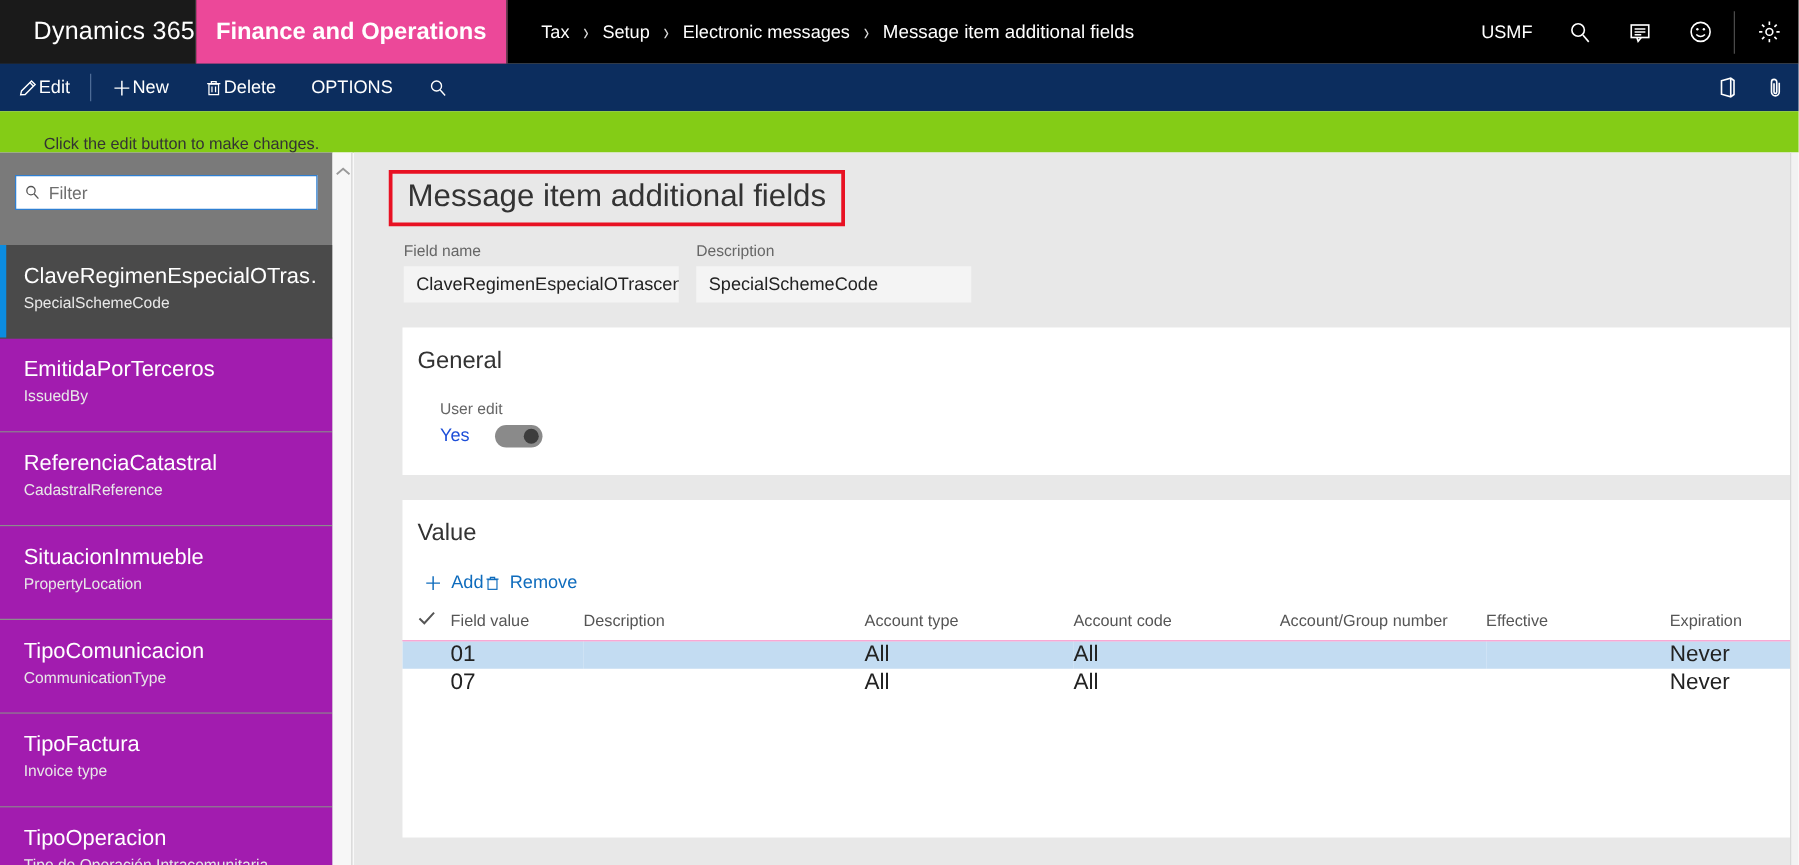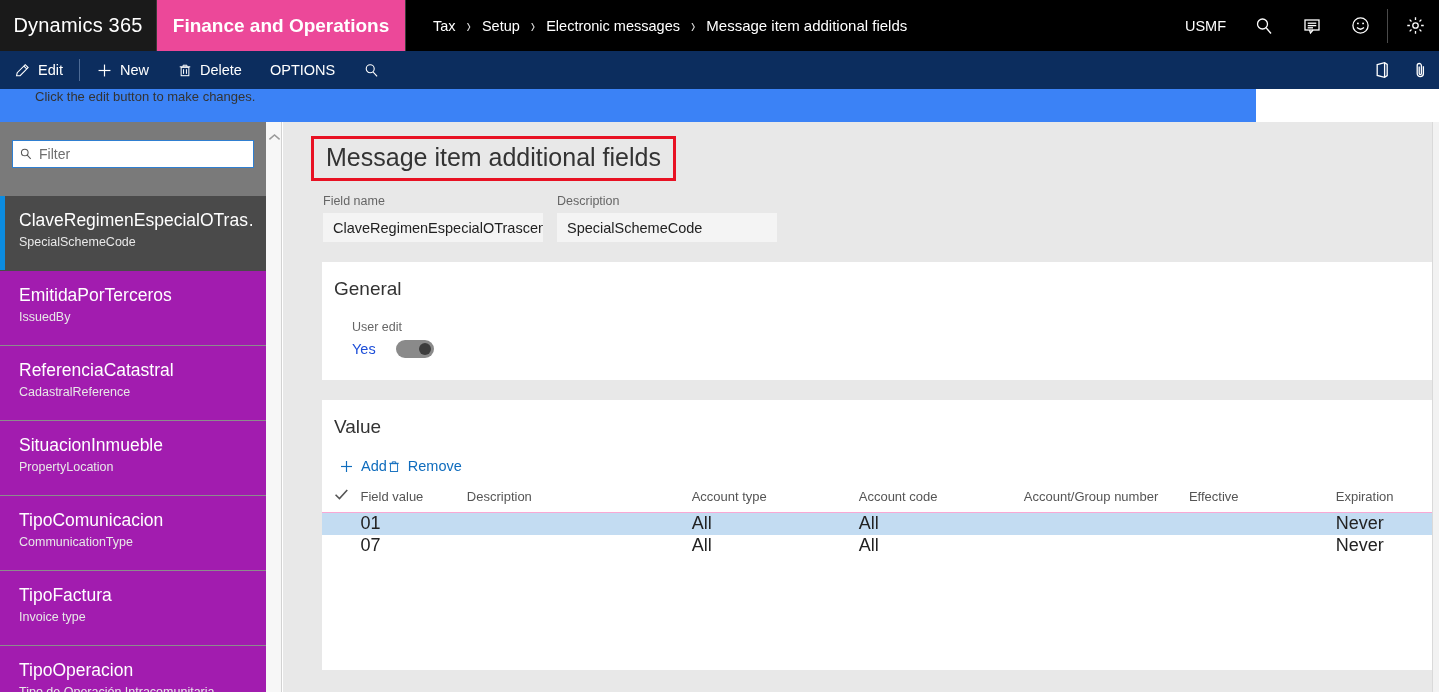--- a/index.html
+++ b/index.html
@@ -11,21 +11,21 @@
   }
   body { position: relative; }
 
   
   .topnav {
     position: absolute; left: 0; top: 0; width: 1439px; height: 51px;
     background: #000000; display: flex; align-items: stretch;
   }
   .brand-block {
     width: 157px; background: #1a1a1a;
-    display: flex; align-items: center; justify-content: center;
+    display: flex; align-items: center; justify-content: flex-end;
     border-right: 1px solid #3a3a3a;
   }
   .brand-block span { color: #ffffff; font-size: 20px; font-weight: 400; letter-spacing: .2px; }
   .module-block {
     width: 249px; background: #ec4899;
     display: flex; align-items: center; justify-content: center;
     border-right: 1px solid #3a3a3a;
   }
   .module-block span { color: #ffffff; font-size: 19px; font-weight: 600; }
   .breadcrumb {
@@ -45,35 +45,35 @@
   }
   .nav-ico svg { display: block; }
   .nav-divider { width: 1px; height: 34px; background: #4a4a4a; margin: 0 3px; align-self: center; }
 
   
   .actionpane {
     position: absolute; left: 0; top: 51px; width: 1439px; height: 38px;
     background: #0c2d5e; display: flex; align-items: center;
   }
   .apbtn {
-    display: flex; align-items: center; gap: 7px; height: 38px;
+    display: flex; align-items: center; height: 38px;
     padding: 0 14px; color: #ffffff; font-size: 14.5px; white-space: nowrap;
   }
   .apbtn svg { display: block; }
   .ap-sep { width: 1px; height: 22px; background: #4d6b96; margin: 0 2px; }
   .ap-spacer { flex: 1; }
   .ap-right-ico {
     width: 38px; height: 38px; display: flex; align-items: center; justify-content: center;
     color: #ffffff;
   }
 
   
   .messagebar {
-    position: absolute; left: 0; top: 89px; width: 1256px; height: 33px;
-    background: #3b82f6; display: flex; align-items: flex-start;
+    position: absolute; left: 0; top: 89px; width: 1439px; height: 33px;
+    background: #84cc16; display: flex; align-items: flex-end;
   }
   .messagebar span { font-size: 13px; color: #333333; padding-left: 35px; }
 
   
   .leftpanel {
     position: absolute; left: 0; top: 122px; width: 266px; height: 570px;
     background: #7a7a7a;
   }
   .filterwrap { padding: 18px 12px 12px 12px; }
   .filterbox {

